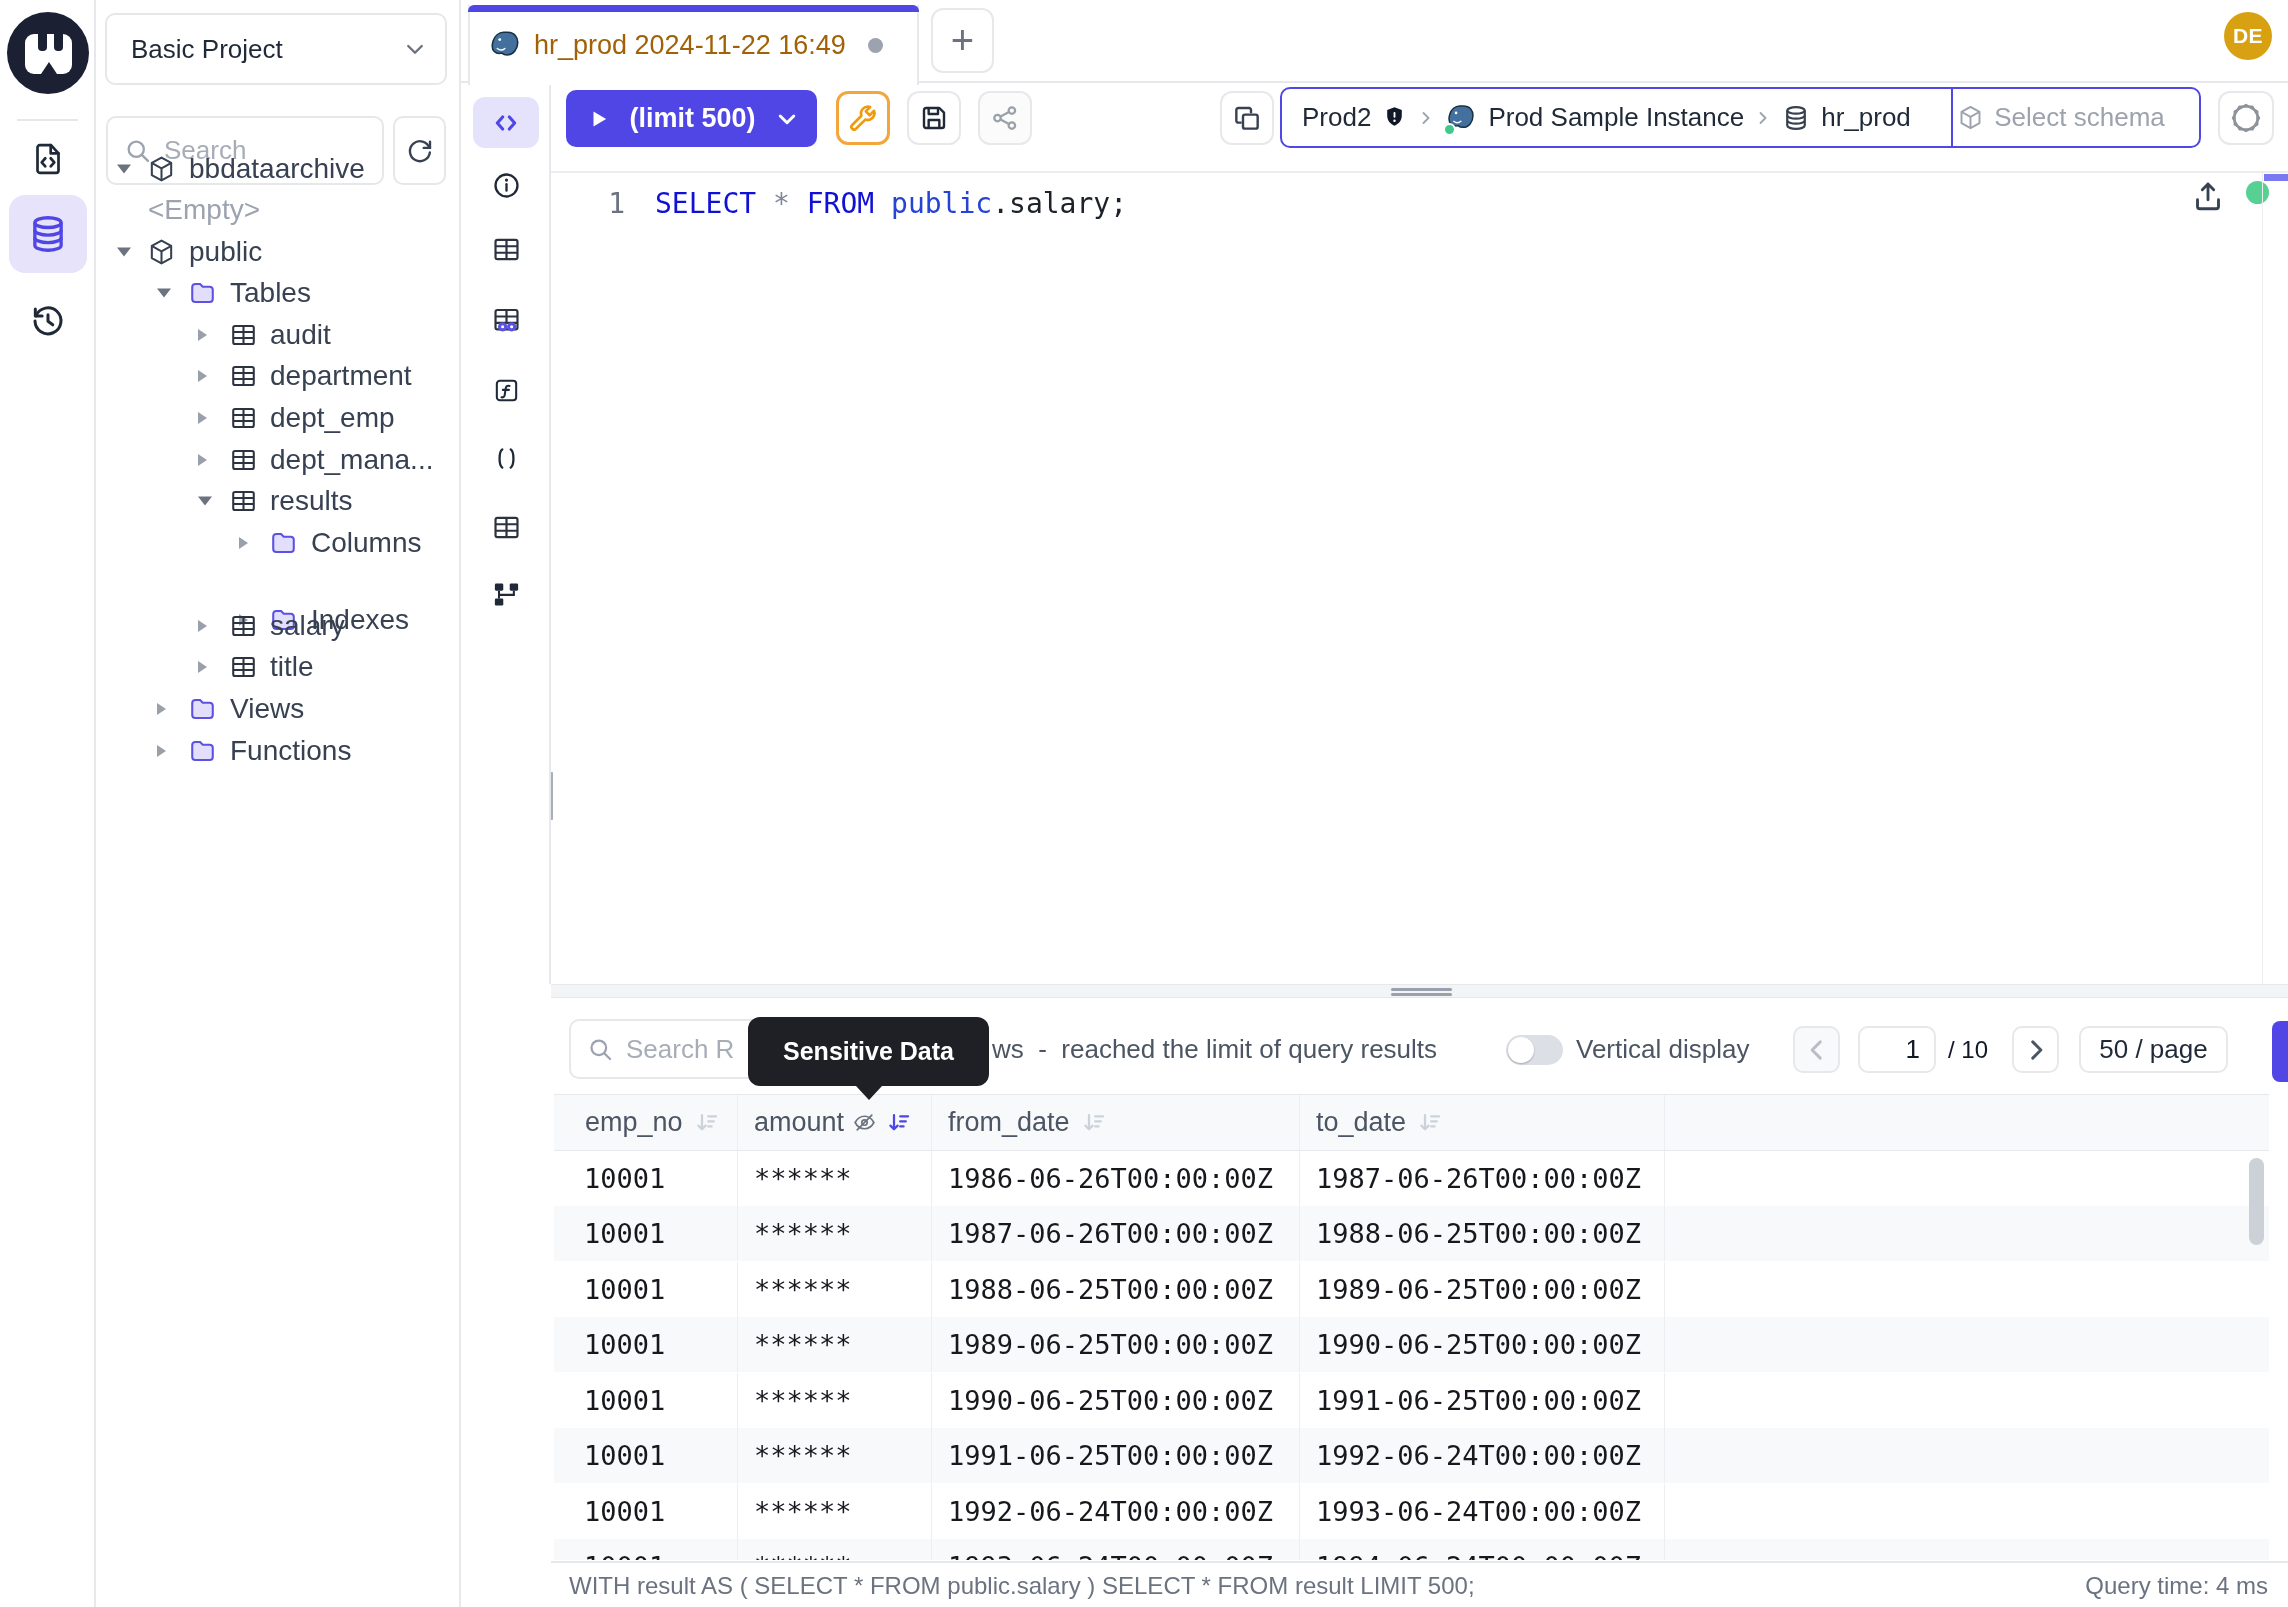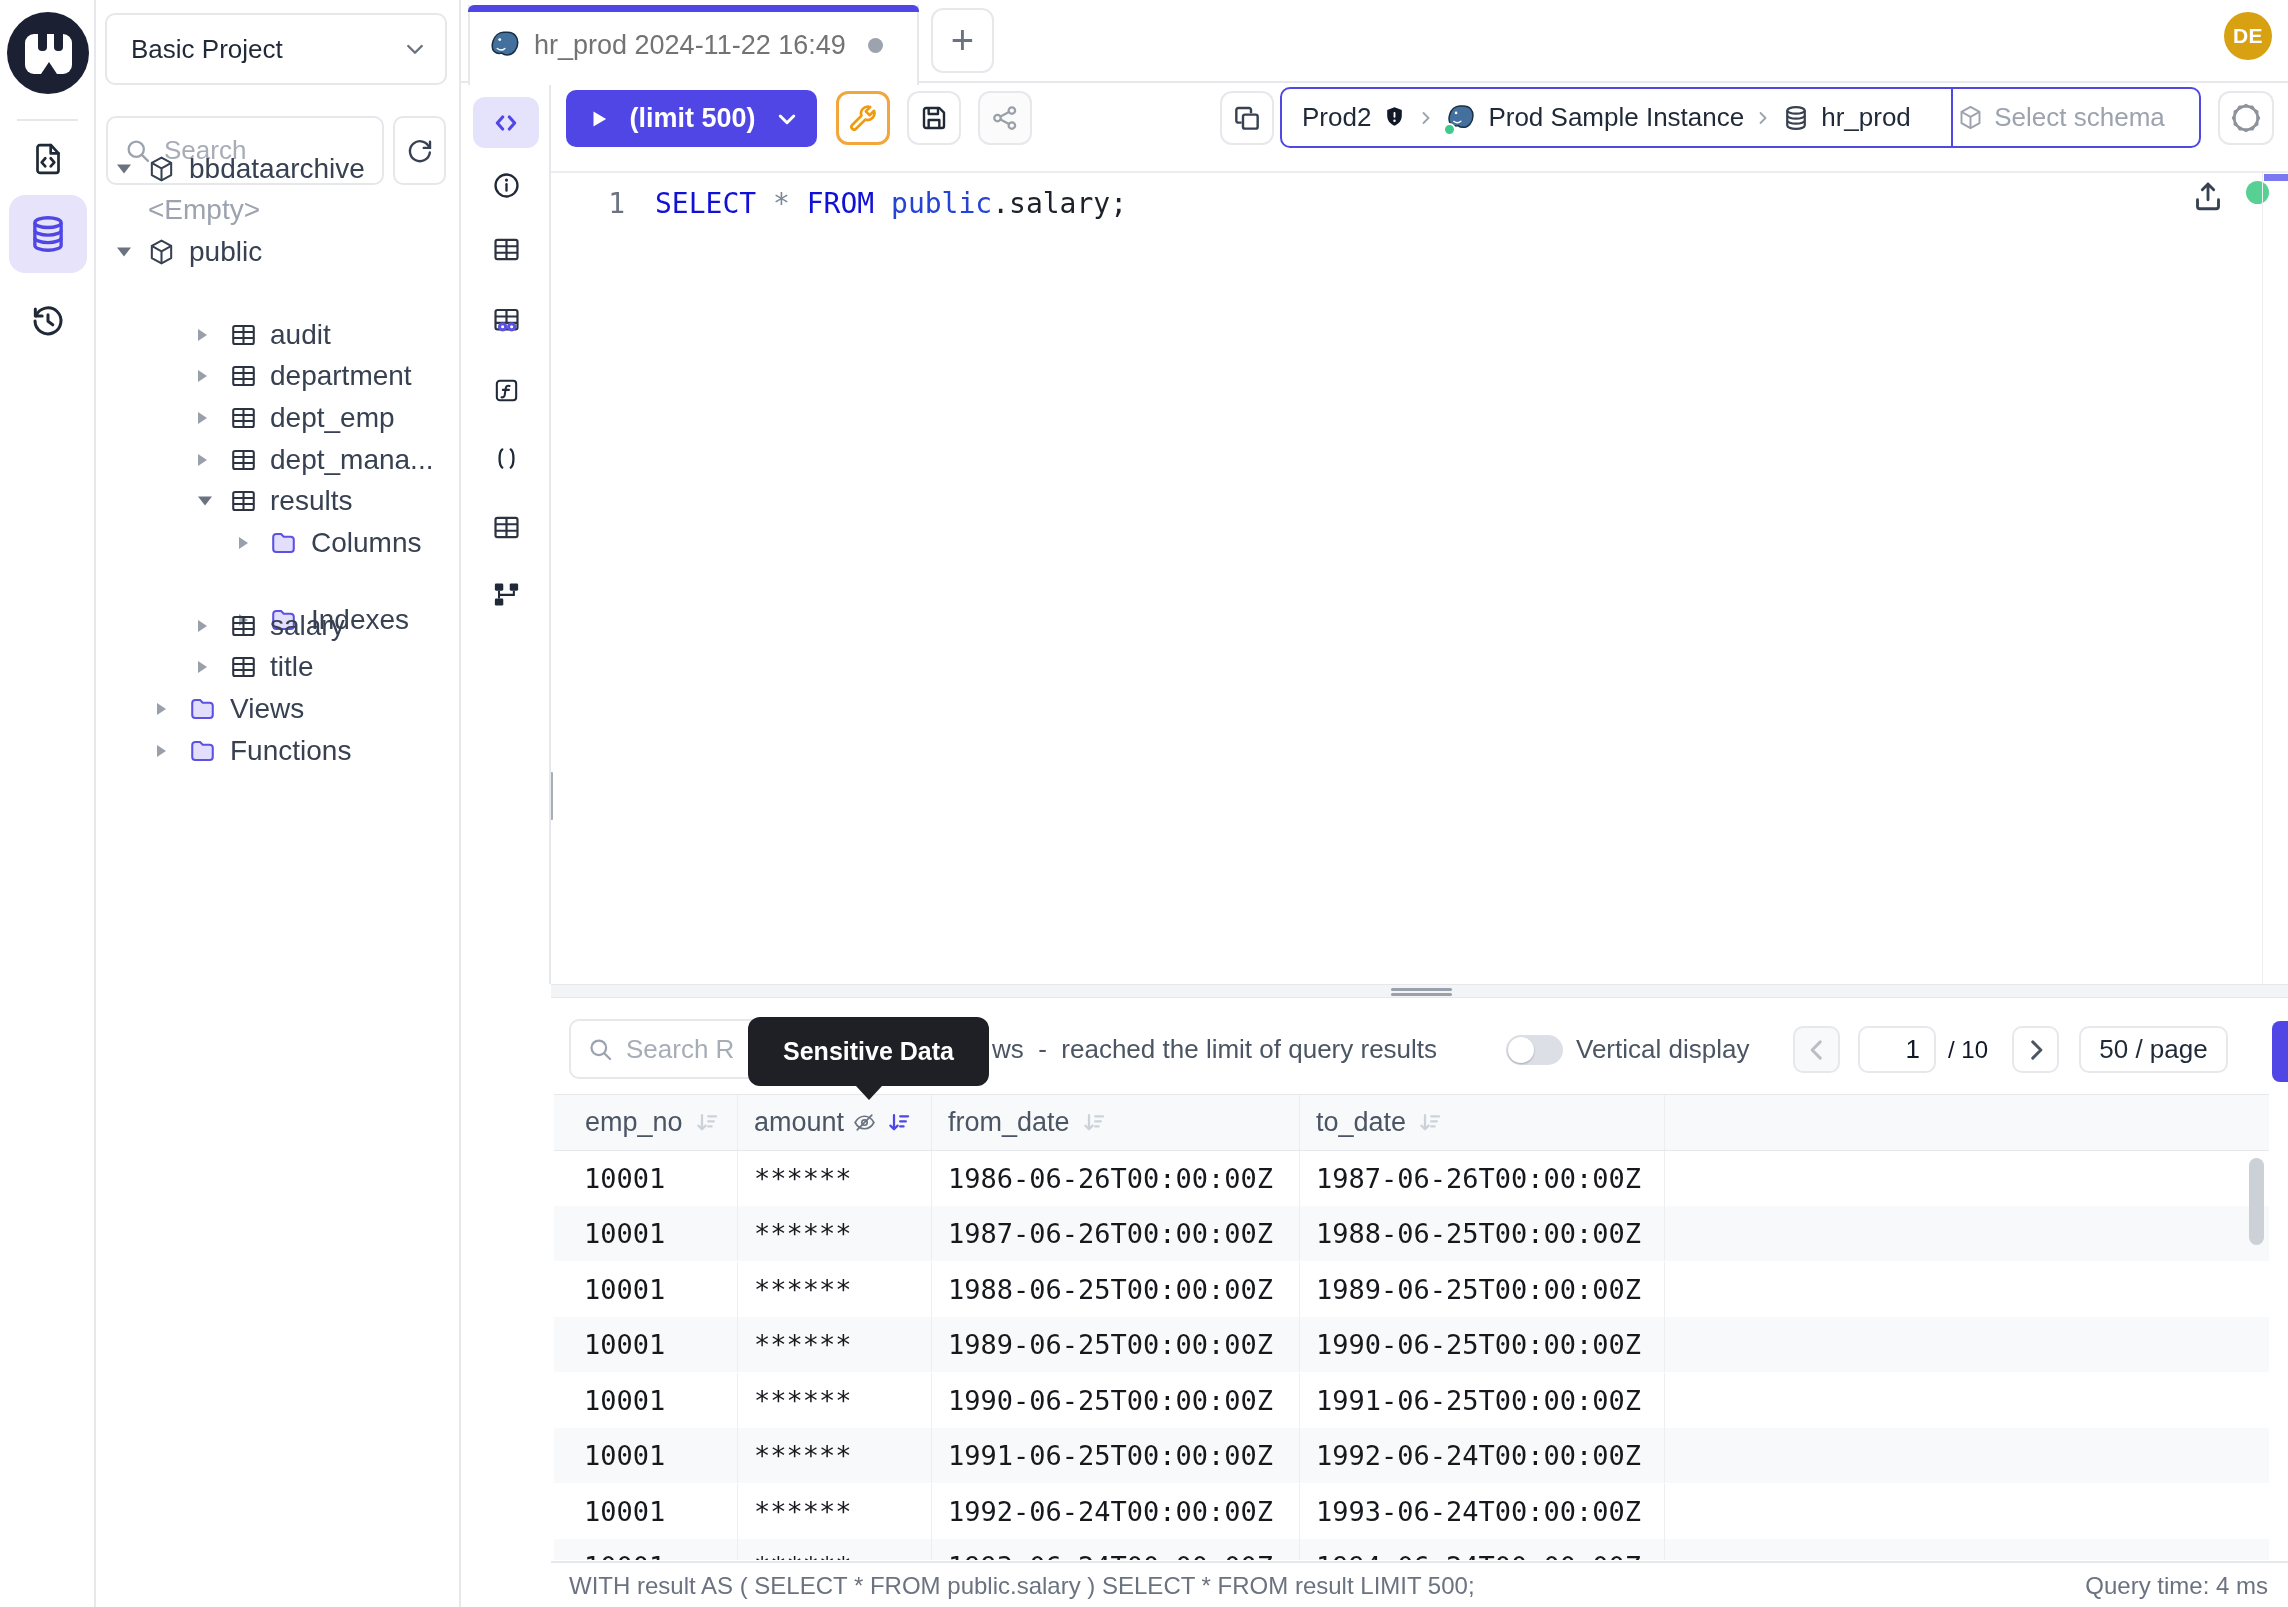--- a/index.html
+++ b/index.html
@@ -38,21 +38,21 @@
   .ticon{position:absolute;top:50%;transform:translateY(-50%);width:29px;height:29px}
   .ticon svg{width:100%;height:100%}
   .tlabel{position:absolute;top:50%;transform:translateY(-50%);font-size:28px;color:#374151;white-space:nowrap}
   .muted{color:#9ca3af}
   #side-resize{position:absolute;left:453px;top:772px;width:5px;height:48px;background:#a8aeb8;border-radius:3px}
 
   
   #tabstrip{left:461px;top:0;width:1828px;height:83px;border-bottom:2px solid var(--border);background:#fff}
   #tab-active{left:468px;top:5px;width:451px;height:80px;background:#fff;border-left:2px solid var(--border);border-right:2px solid var(--border);z-index:2;display:flex;align-items:center;padding-left:18px;gap:12px}
   #tab-active .topbar{position:absolute;left:-2px;right:-2px;top:0;height:7px;background:var(--accent);border-radius:6px 6px 0 0}
-  #tab-active .title{font-size:27px;font-weight:500;color:#737373;white-space:nowrap}
+  #tab-active .title{font-size:27px;font-weight:500;color:#a16207;white-space:nowrap}
   #tab-active .dirty{width:15px;height:15px;border-radius:50%;background:#9ca3af;margin-left:10px}
   #new-tab{left:931px;top:8px;width:63px;height:65px;border:2px solid var(--border);border-radius:12px;display:flex;align-items:center;justify-content:center;font-size:40px;color:#6b7280;background:#fff}
   #avatar{left:2224px;top:12px;width:48px;height:48px;border-radius:50%;background:#d7a112;display:flex;align-items:center;justify-content:center;color:#fff;font-weight:bold;font-size:21px;letter-spacing:0.5px}
 
   
   #gutter{left:461px;top:83px;width:90px;height:901px;border-right:2px solid var(--border);background:#fff}
   #code-tile{position:absolute;left:12px;top:14px;width:66px;height:51px;border-radius:12px;background:#e5e2fb;display:flex;align-items:center;justify-content:center}
   .gut-ic{position:absolute;left:30px;width:31px;height:31px;display:flex;align-items:center;justify-content:center}
 
   
@@ -206,20 +206,29 @@
         <div class="tree-row" style="top: 231px;">
           <span class="exp exp-open" style="left: 21px;"></span>
           <span class="ticon" style="left: 51px;">
             <svg viewBox="0 0 24 24" fill="none" stroke="#374151" stroke-width="1.7" stroke-linejoin="round">
               <path d="M12 2.5 20 7v10l-8 4.5L4 17V7l8-4.5z"></path>
               <path d="M4.6 7.3 12 11.5l7.4-4.2M12 11.5V21"></path>
             </svg>
           </span>
           <span class="tlabel" style="left: 93px;">public</span>
         </div>
+        <div class="tree-row" style="top: 272px;">
+          <span class="exp exp-open" style="left: 61px;"></span>
+          <span class="ticon" style="left: 92px;">
+            <svg viewBox="0 0 24 24">
+              <path d="M3.5 7A2.5 2.5 0 0 1 6 4.5h4l2.2 2.3H18A2.5 2.5 0 0 1 20.5 9v8A2.5 2.5 0 0 1 18 19.5H6A2.5 2.5 0 0 1 3.5 17V7z" fill="#e2defc" stroke="#5b51e3" stroke-width="1.7"></path>
+            </svg>
+          </span>
+          <span class="tlabel" style="left: 134px;">Tables</span>
+        </div>
         <div class="tree-row" style="top: 314px;">
           <span class="exp exp-closed" style="left: 102px;"></span>
           <span class="ticon" style="left: 133px;">
             <svg viewBox="0 0 24 24" fill="none" stroke="#2b3340" stroke-width="1.7">
               <rect x="3.5" y="4.5" width="17" height="15" rx="1.5"></rect>
               <path d="M3.5 9.5h17M3.5 14.5h17M12 4.5v15"></path>
             </svg>
           </span>
           <span class="tlabel" style="left: 174px;">audit</span>
         </div>

